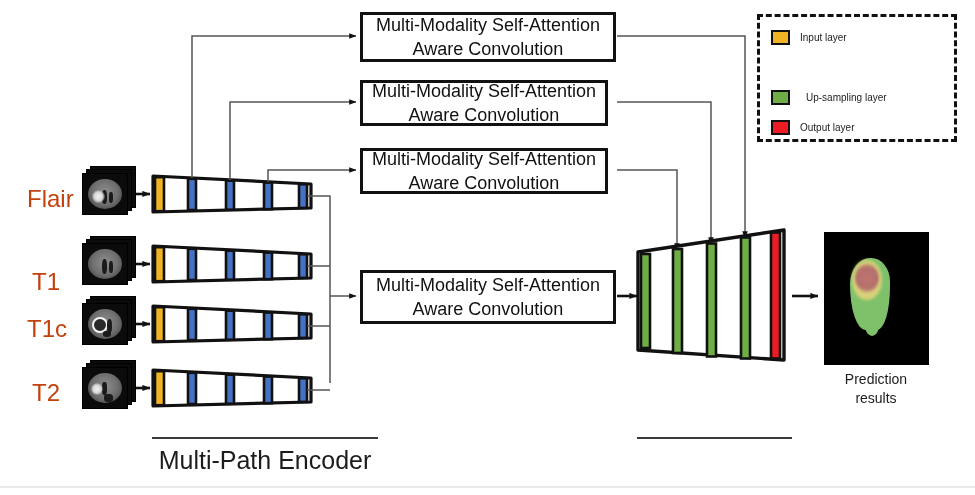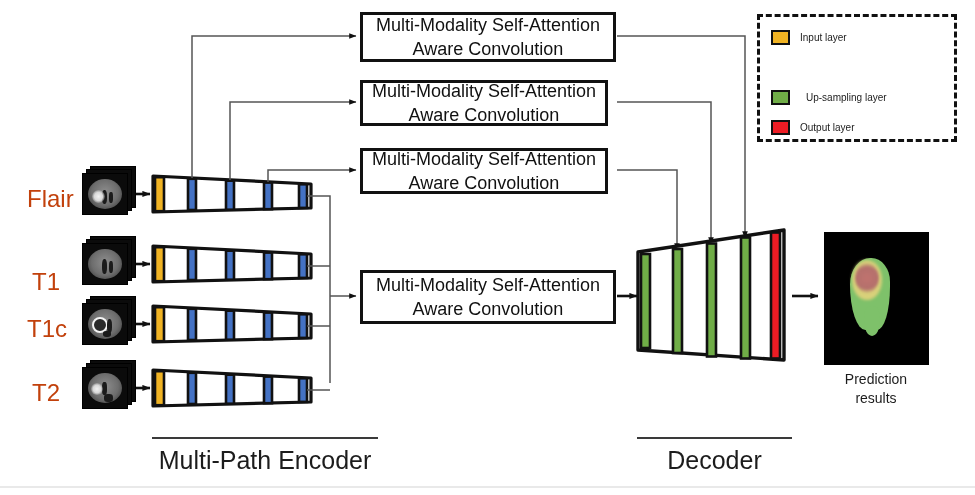--- a/index.html
+++ b/index.html
@@ -254,15 +254,14 @@
     <span class="seg-green2"></span>
     <span class="seg-yellow"></span>
     <span class="seg-red"></span>
   </div>
   <div id="predcap">
     <span>Prediction</span><br>
     <span>results</span>
   </div>
 
   <div class="seccap" style="left:152px;top:446px;width:226px;">Multi-Path Encoder</div>
-  <div class="seccap" style="left:637px;top:446px;width:155px;">Decoder</div>
 
 </div>
 
 </body></html>

